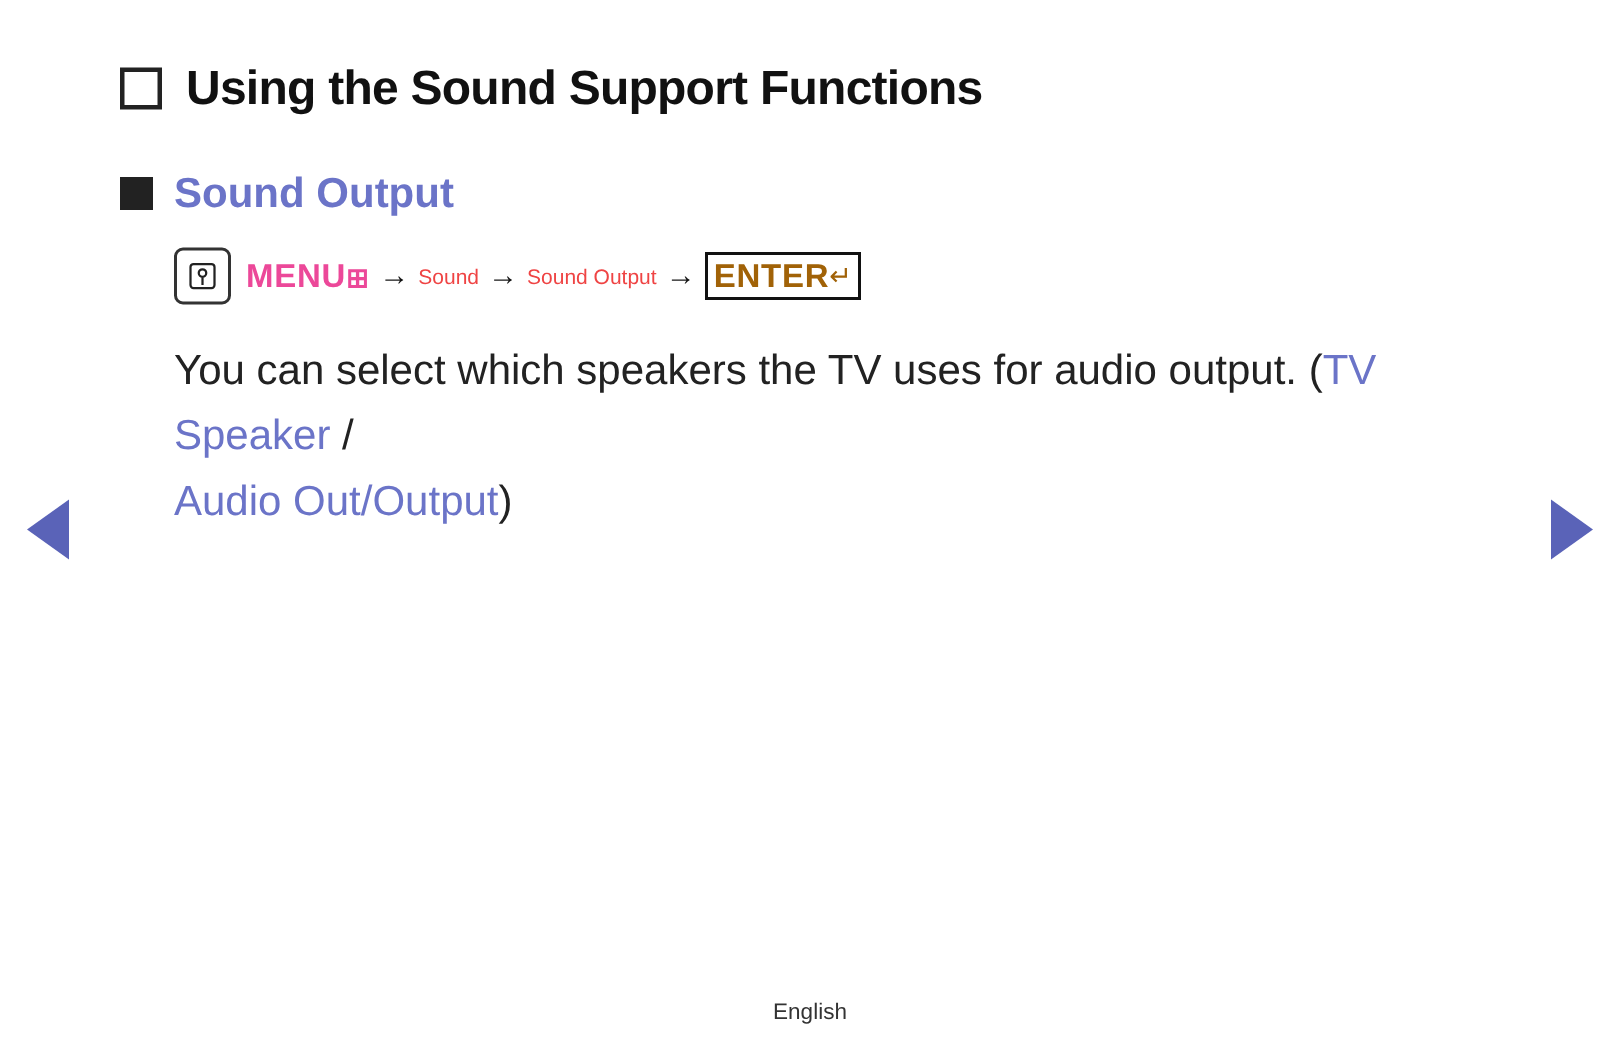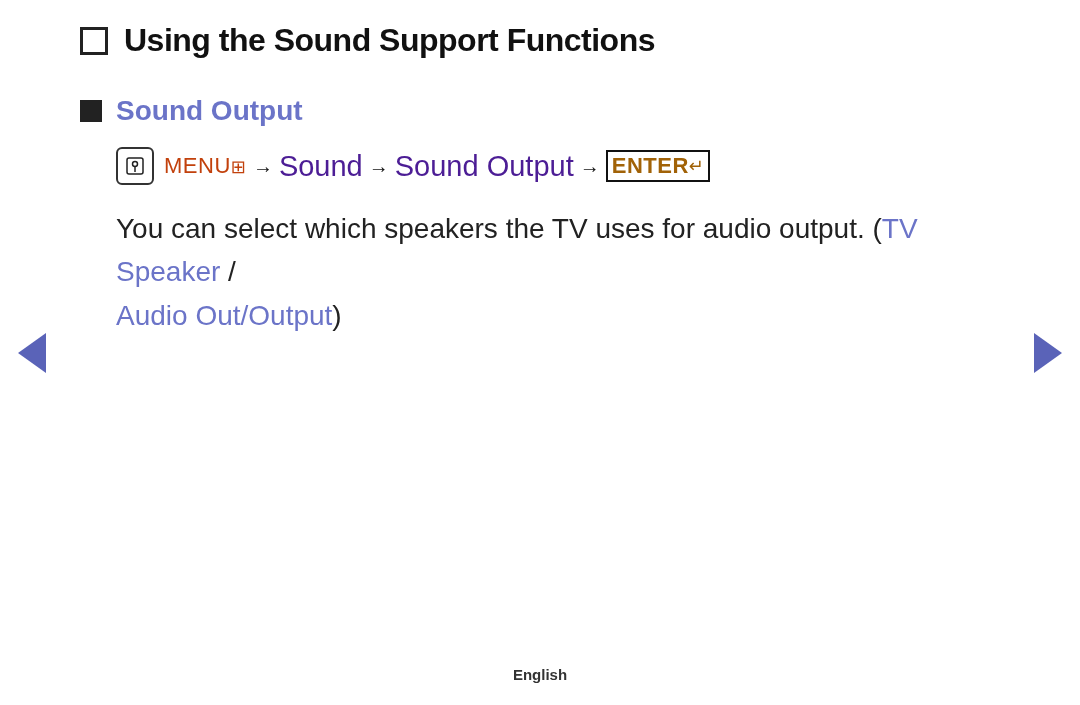--- a/index.html
+++ b/index.html
@@ -14,21 +14,21 @@
       background: #ffffff;
       font-family: 'Arial', sans-serif;
       position: relative;
       overflow: hidden;
     }
 
     .page-container {
       width: 1080px;
       height: 705px;
       position: relative;
-      padding: 22px 80px;
+      padding: 40px 80px;
     }
 
     
     .main-heading {
       display: flex;
       align-items: center;
       gap: 16px;
       margin-bottom: 36px;
     }
 
@@ -88,35 +88,35 @@
       border-radius: 6px;
       display: inline-flex;
       align-items: center;
       justify-content: center;
       font-size: 18px;
       flex-shrink: 0;
       margin-right: 4px;
     }
 
     .menu-text {
-      font-weight: 400;
-      color: #c2410c;
+      font-weight: 700;
+      color: #ec4899;
       font-size: 22px;
       letter-spacing: 0.5px;
     }
 
     .arrow {
       color: #111;
       font-size: 20px;
       font-weight: normal;
     }
 
     .menu-link {
-      color: #4c1d95;
-      font-size: 29px;
+      color: #ef4444;
+      font-size: 14px;
     }
 
     .enter-box {
       display: inline-flex;
       align-items: center;
       border: 2.5px solid #111;
       padding: 1px 4px;
       font-weight: 700;
       font-size: 22px;
       color: #a16207;
@@ -175,21 +175,21 @@
       border-left: 28px solid #5a63b8;
     }
 
     
     .footer {
       position: absolute;
       bottom: 22px;
       left: 50%;
       transform: translateX(-50%);
       font-size: 15px;
-      font-weight: 700;
+      font-weight: 400;
       color: #333;
     }
   </style>
 </head>
 <body>
 
 <div class="page-container">
 
   <div class="main-heading">
     <div class="checkbox-icon"></div>

